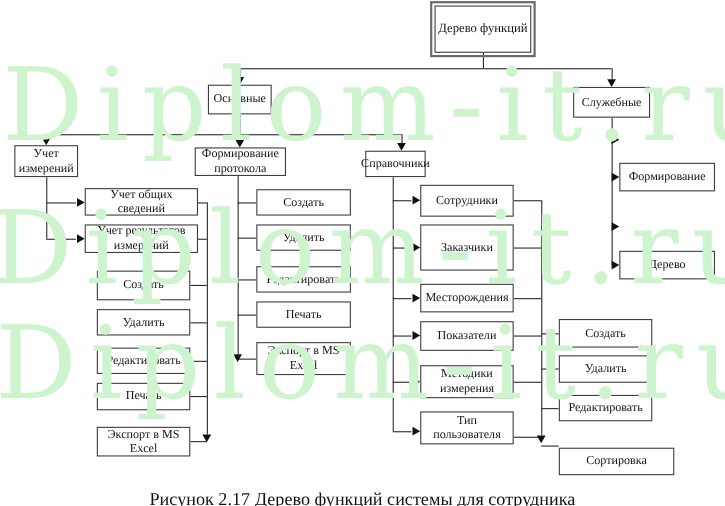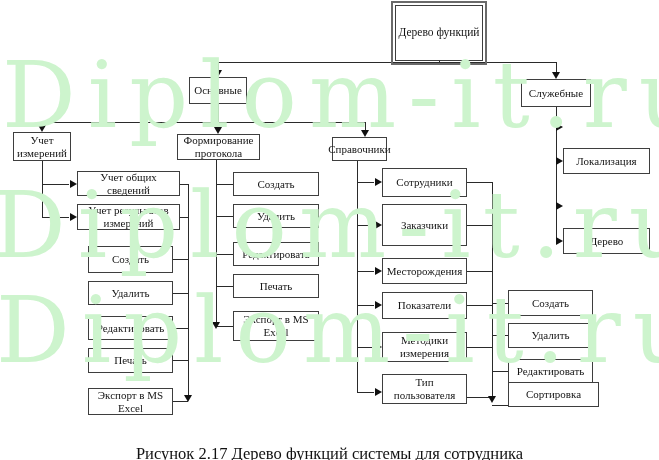--- a/index.html
+++ b/index.html
@@ -103,21 +103,21 @@
       <div class="ar-r" style="left: 375px; top: 267px;"></div>
       <div class="ar-r" style="left: 375px; top: 301px;"></div>
       <div class="ar-r" style="left: 375px; top: 343px;"></div>
       <div class="ar-r" style="left: 375px; top: 388px;"></div>
       <div class="ar-r" style="left: 556px; top: 123px;"></div>
       <div class="ar-r" style="left: 556px; top: 157px;"></div>
       <div class="ar-r" style="left: 556px; top: 202px;"></div>
       <div class="ar-r" style="left: 556px; top: 237px;"></div>
     </div>
 
-  <div class="node root" style="left:395px;top:5px;width:88px;height:56px">Дерево функций</div>
+  <div class="node root" style="left:395px;top:5px;width:88px;height:43px">Дерево функций</div>
   <div class="node" style="left:189px;top:77px;width:58px;height:27px">Основные</div>
   <div class="node" style="left:521px;top:79px;width:70px;height:28px">Служебные</div>
 
   <div class="node" style="left:13px;top:132px;width:58px;height:29px">Учет измерений</div>
   <div class="node" style="left:177px;top:134px;width:83px;height:26px">Формирование протокола</div>
   <div class="node" style="left:332px;top:137px;width:55px;height:24px">Справочники</div>
 
   <div class="node" style="left:77px;top:171px;width:103px;height:25px">Учет общих сведений</div>
   <div class="node" style="left:77px;top:204px;width:103px;height:26px">Учет результатов измерений</div>
   <div class="node" style="left:88px;top:246px;width:85px;height:27px">Создать</div>
@@ -135,23 +135,23 @@
   <div class="node" style="left:382px;top:168px;width:85px;height:29px">Сотрудники</div>
   <div class="node" style="left:382px;top:204px;width:85px;height:42px">Заказчики</div>
   <div class="node" style="left:382px;top:258px;width:85px;height:26px">Месторождения</div>
   <div class="node" style="left:382px;top:292px;width:85px;height:27px">Показатели</div>
   <div class="node" style="left:382px;top:332px;width:85px;height:30px">Методики измерения</div>
   <div class="node" style="left:382px;top:374px;width:85px;height:30px">Тип пользователя</div>
 
   <div class="node" style="left:508px;top:290px;width:85px;height:26px">Создать</div>
   <div class="node" style="left:508px;top:323px;width:85px;height:25px">Удалить</div>
   <div class="node" style="left:508px;top:359px;width:85px;height:24px">Редактировать</div>
-  <div class="node" style="left:508px;top:382px;width:91px;height:25px">Сортировка</div>
+  <div class="node" style="left:508px;top:407px;width:105px;height:25px">Сортировка</div>
 
-  <div class="node" style="left:563px;top:148px;width:87px;height:26px">Локализация</div>
+  <div class="node" style="left:563px;top:148px;width:87px;height:26px">Формирование</div>
   <div class="node" style="left:563px;top:228px;width:87px;height:26px">Дерево</div>
 
   <div class="caption">Рисунок 2.17 Дерево функций системы для сотрудника</div>
 
   <div class="wm-layer">
     <div class="wm" style="left:2px;top:50px">Diplom-it.ru</div>
     <div class="wm" style="left:-8px;top:180px">Diplom-it.ru</div>
     <div class="wm" style="left:-4px;top:285px">Diplom-it.ru</div>
   </div>
 

